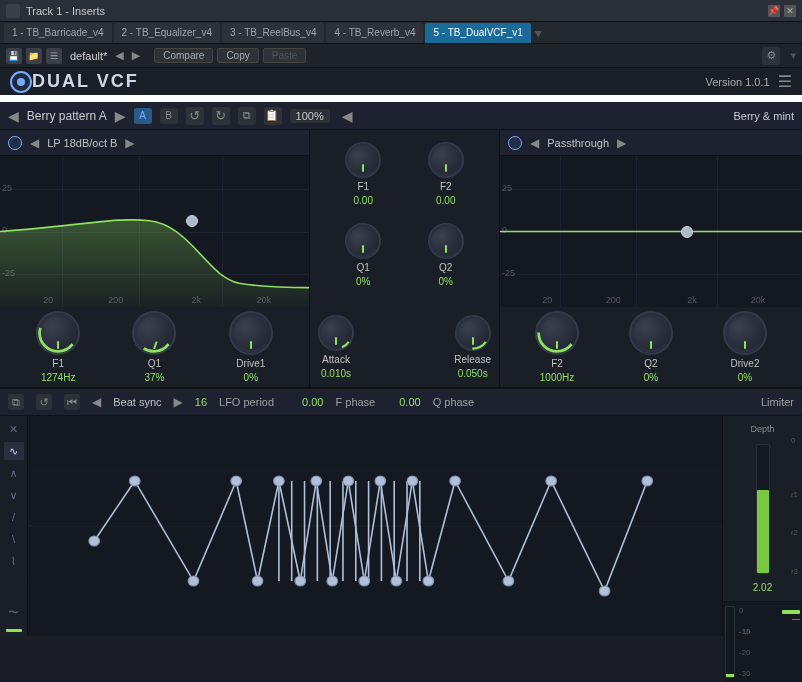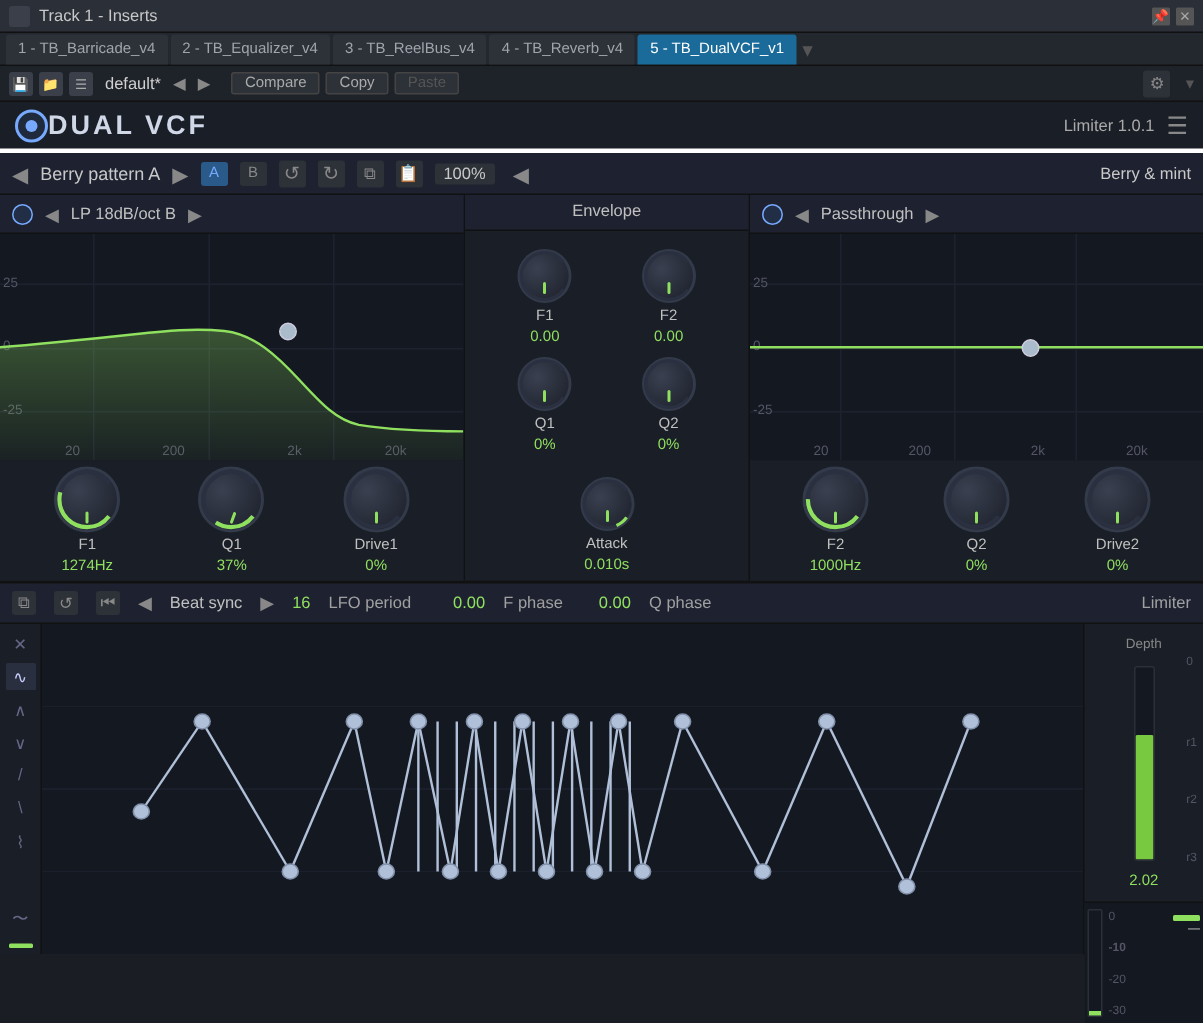--- a/index.html
+++ b/index.html
@@ -121,21 +121,21 @@
       cursor: pointer;
     }
 
     
     .plugin-header {
       background: #1a1e26;
       height: 34px;
       display: flex;
       align-items: center;
       padding: 0 10px;
-      border-bottom: 3px solid #ffffff;
+      border-bottom: 7px solid #ffffff;
     }
     .plugin-title {
       font-size: 18px;
       font-weight: bold;
       color: #d0d8e8;
       letter-spacing: 2px;
     }
     .plugin-header-right {
       margin-left: auto;
       display: flex;
@@ -327,21 +327,21 @@
       display: grid;
       grid-template-columns: 1fr 1fr;
       gap: 8px;
       padding: 12px 16px;
       flex: 1;
     }
     .envelope-bottom {
       height: 80px;
       display: flex;
       align-items: center;
-      justify-content: center;
+      justify-content: space-between;
       padding: 0 8px;
     }
 
     
     .passthrough-section {
       flex: 1;
       background: #1a1e26;
       display: flex;
       flex-direction: column;
     }
@@ -546,21 +546,21 @@
   <div class="settings-btn" style="margin-left:auto;">⚙</div>
   <span style="color:#555;margin-left:2px;">▾</span>
 </div>
 
 <div class="plugin-header">
   <div class="power-ring">
     <div class="power-ring-inner"></div>
   </div>
   <span class="plugin-title">DUAL VCF</span>
   <div class="plugin-header-right">
-    <span>Limiter 1.0.1</span>
+    <span>Version 1.0.1</span>
     <span style="font-size:16px;color:#888;cursor:pointer;">☰</span>
   </div>
 </div>
 
 <div class="pattern-bar">
   <span class="pattern-nav-btn">◀</span>
   <span class="pattern-name">Berry pattern A</span>
   <span class="pattern-nav-btn">▶</span>
   <div class="ab-btn a">A</div>
   <div class="ab-btn b">B</div>
@@ -654,23 +654,20 @@
             <div class="knob-indicator"></div>
           </div>
         </div>
         <span class="knob-label-top">Drive1</span>
         <span class="knob-value">0%</span>
       </div>
     </div>
   </div>
 
   <div class="envelope-section">
-    <div class="section-header">
-      <span class="section-title" style="margin:0 auto;">Envelope</span>
-    </div>
 
     <div class="envelope-knobs">
 
       <div class="knob-group">
         <div class="knob knob-small" style="position:relative;">
           <svg style="position:absolute;top:-3px;left:-3px;width:calc(100% + 6px);height:calc(100% + 6px);" viewBox="0 0 44 44">
             <circle cx="22" cy="22" r="18" fill="none" stroke="#2a3040" stroke-width="2.5" stroke-dasharray="90 23" stroke-dashoffset="-11"></circle>
           </svg>
           <div class="knob-indicator"></div>
         </div>
@@ -716,20 +713,31 @@
       <div class="knob-group">
         <div class="knob knob-small" style="position:relative;">
           <svg style="position:absolute;top:-3px;left:-3px;width:calc(100% + 6px);height:calc(100% + 6px);" viewBox="0 0 44 44">
             <circle cx="22" cy="22" r="18" fill="none" stroke="#2a3040" stroke-width="2.5" stroke-dasharray="90 23" stroke-dashoffset="-11"></circle>
             <circle cx="22" cy="22" r="18" fill="none" stroke="#90e060" stroke-width="2.5" stroke-dasharray="10 103" stroke-dashoffset="-11"></circle>
           </svg>
           <div class="knob-indicator"></div>
         </div>
         <span class="knob-label-top">Attack</span>
         <span class="knob-value">0.010s</span>
+      </div>
+      <div class="knob-group">
+        <div class="knob knob-small" style="position:relative;">
+          <svg style="position:absolute;top:-3px;left:-3px;width:calc(100% + 6px);height:calc(100% + 6px);" viewBox="0 0 44 44">
+            <circle cx="22" cy="22" r="18" fill="none" stroke="#2a3040" stroke-width="2.5" stroke-dasharray="90 23" stroke-dashoffset="-11"></circle>
+            <circle cx="22" cy="22" r="18" fill="none" stroke="#90e060" stroke-width="2.5" stroke-dasharray="18 95" stroke-dashoffset="-11"></circle>
+          </svg>
+          <div class="knob-indicator"></div>
+        </div>
+        <span class="knob-label-top">Release</span>
+        <span class="knob-value">0.050s</span>
       </div>
     </div>
   </div>
 
   <div class="passthrough-section">
     <div class="section-header">
       <div class="small-power"></div>
       <span class="section-nav">◀</span>
       <span class="section-title">Passthrough</span>
       <span class="section-nav">▶</span>

